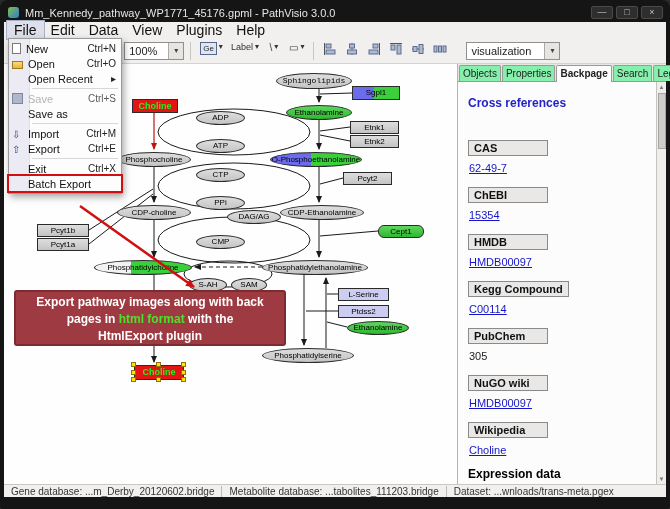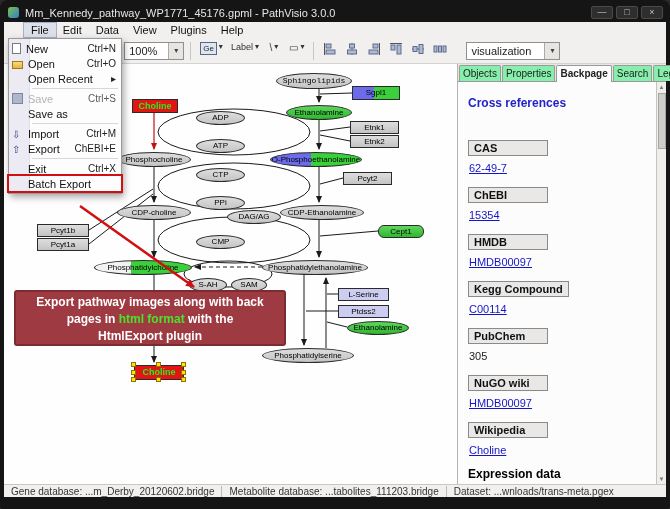--- a/index.html
+++ b/index.html
@@ -8,21 +8,21 @@
           overflow:hidden;font-family:"Liberation Sans",sans-serif;}
   
   .titlebar{position:absolute;left:5px;top:3px;right:5px;height:19px;display:flex;align-items:center;gap:6px;
             color:#e6e6e6;font-size:11px;}
   .app-icon{width:11px;height:11px;margin-left:3px;border-radius:3px;background:linear-gradient(135deg,#7ec24a,#2f7fd0);flex:0 0 auto;}
   .win-controls{margin-left:auto;display:flex;gap:3px;margin-right:2px;}
   .win-btn{width:22px;height:13px;background:#2e2e2e;border:1px solid #4a4a4a;border-radius:2px;color:#c0c0c0;
            font-size:9px;line-height:11px;text-align:center;}
   
   .app{position:absolute;left:4px;top:22px;width:662px;height:475px;background:#f1f0ee;}
-  .menubar{height:16px;display:flex;align-items:center;font-size:11px;padding-left:20px;color:#111;}
+  .menubar{height:16px;display:flex;align-items:center;font-size:14px;padding-left:3px;color:#111;}
   .menu-item{padding:1px 7px;}
   .menu-item.open{background:#dde0ea;outline:1px solid #aab0c4;}
   
   .toolbar{height:26px;border-bottom:1px solid #d5d3cf;display:flex;align-items:center;padding:0 4px;gap:2px;}
   .tb-btn{height:20px;min-width:20px;display:flex;align-items:flex-start;justify-content:center;
           border:1px solid transparent;border-radius:2px;font-size:10px;color:#333;padding:0 2px;}
   .tb-btn.drop{gap:2px;font-size:8px;}
   .tb-btn.dis{opacity:.5;}
   .tb-sep{width:1px;height:18px;background:#c9c7c3;margin:0 4px;flex:0 0 auto;}
   .tb-label{font-size:11px;margin:0 4px 0 2px;color:#222;}
@@ -349,21 +349,21 @@
           </div>
           <div class="fm-sep"></div>
           <div class="fm-row">
             <span class="mi-icon import-icon"></span>
             <span>Import</span>
             <span class="fm-right">Ctrl+M</span>
           </div>
           <div class="fm-row">
             <span class="mi-icon export-icon"></span>
             <span>Export</span>
-            <span class="fm-right">ChEBI+E</span>
+            <span class="fm-right">Ctrl+E</span>
           </div>
           <div class="fm-sep"></div>
           <div class="fm-row">
             <span class="mi-icon no-icon"></span>
             <span>Exit</span>
             <span class="fm-right">Ctrl+X</span>
           </div>
           <div class="fm-row annotated">
             <span class="mi-icon no-icon"></span>
             <span>Batch Export</span>

